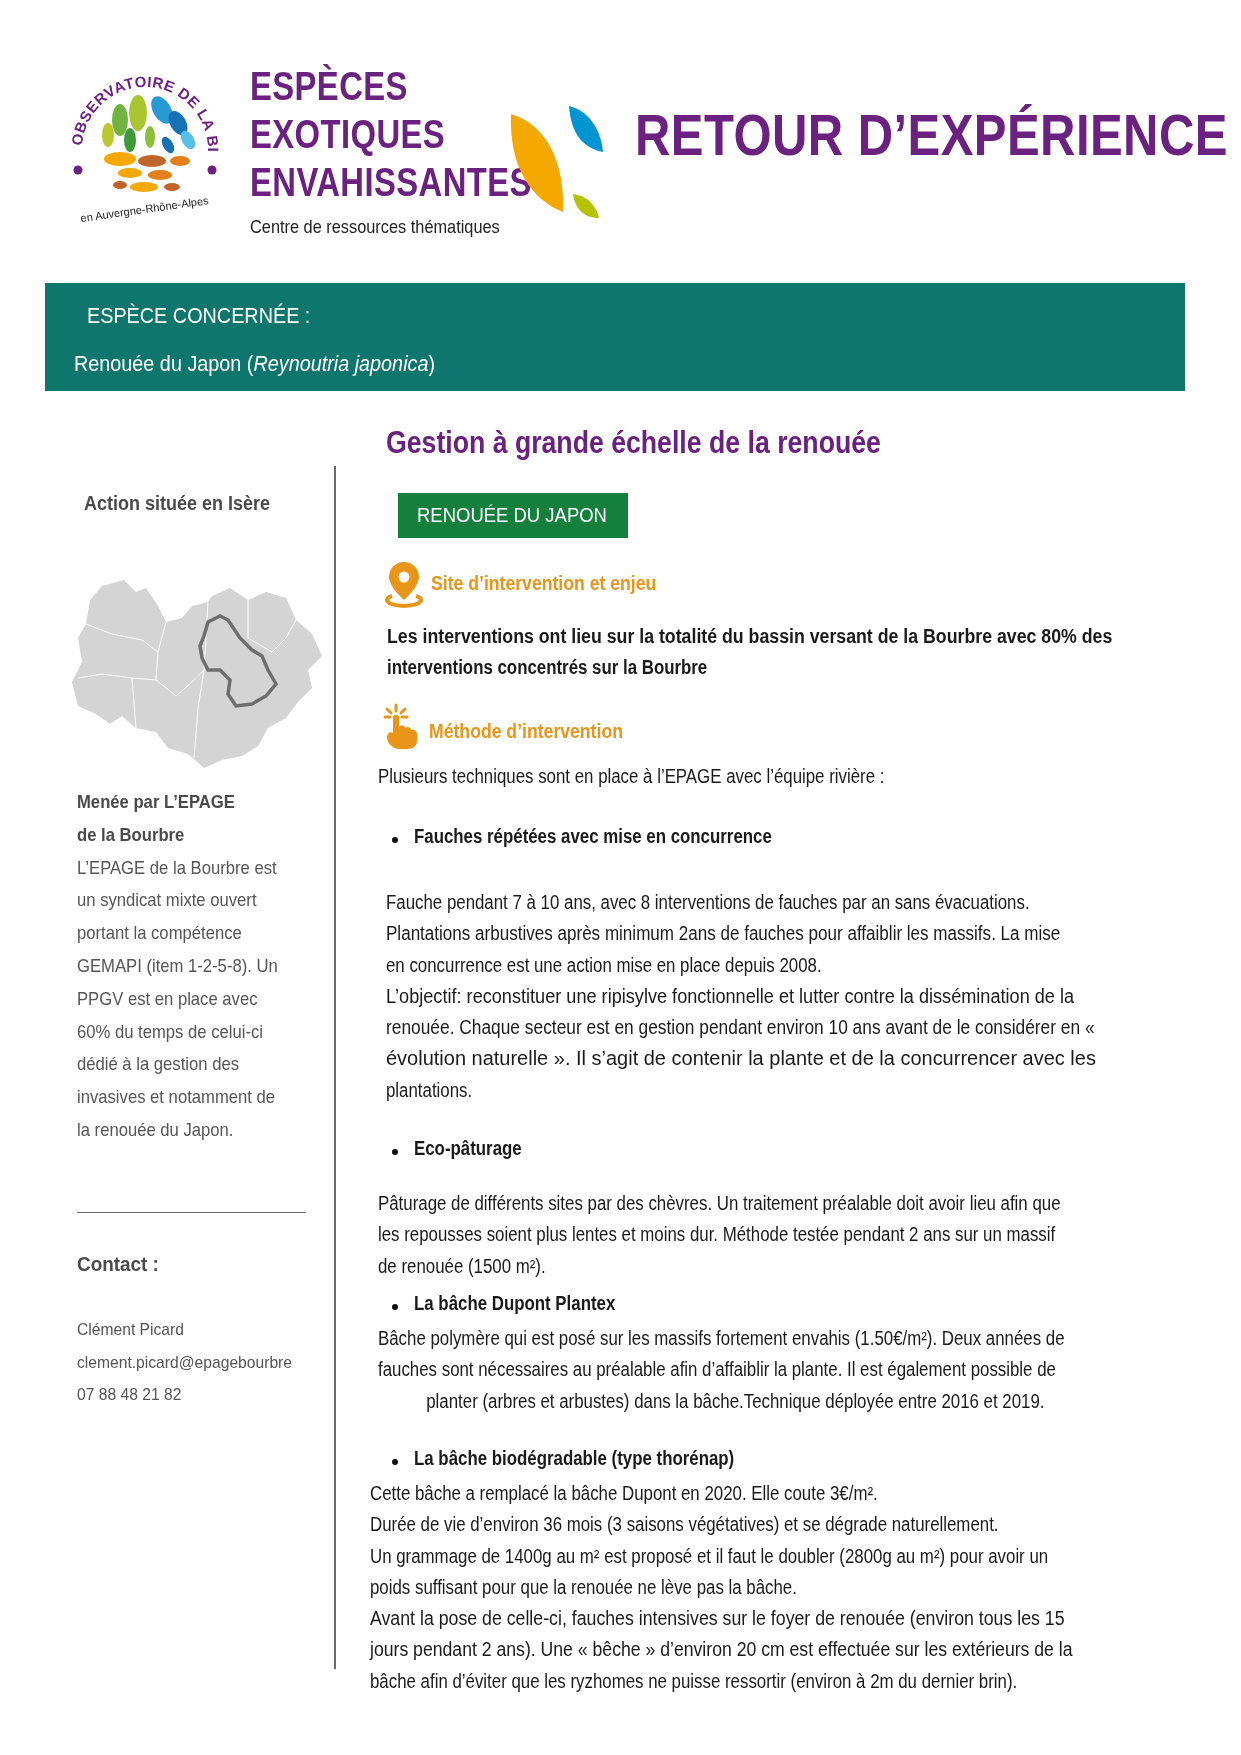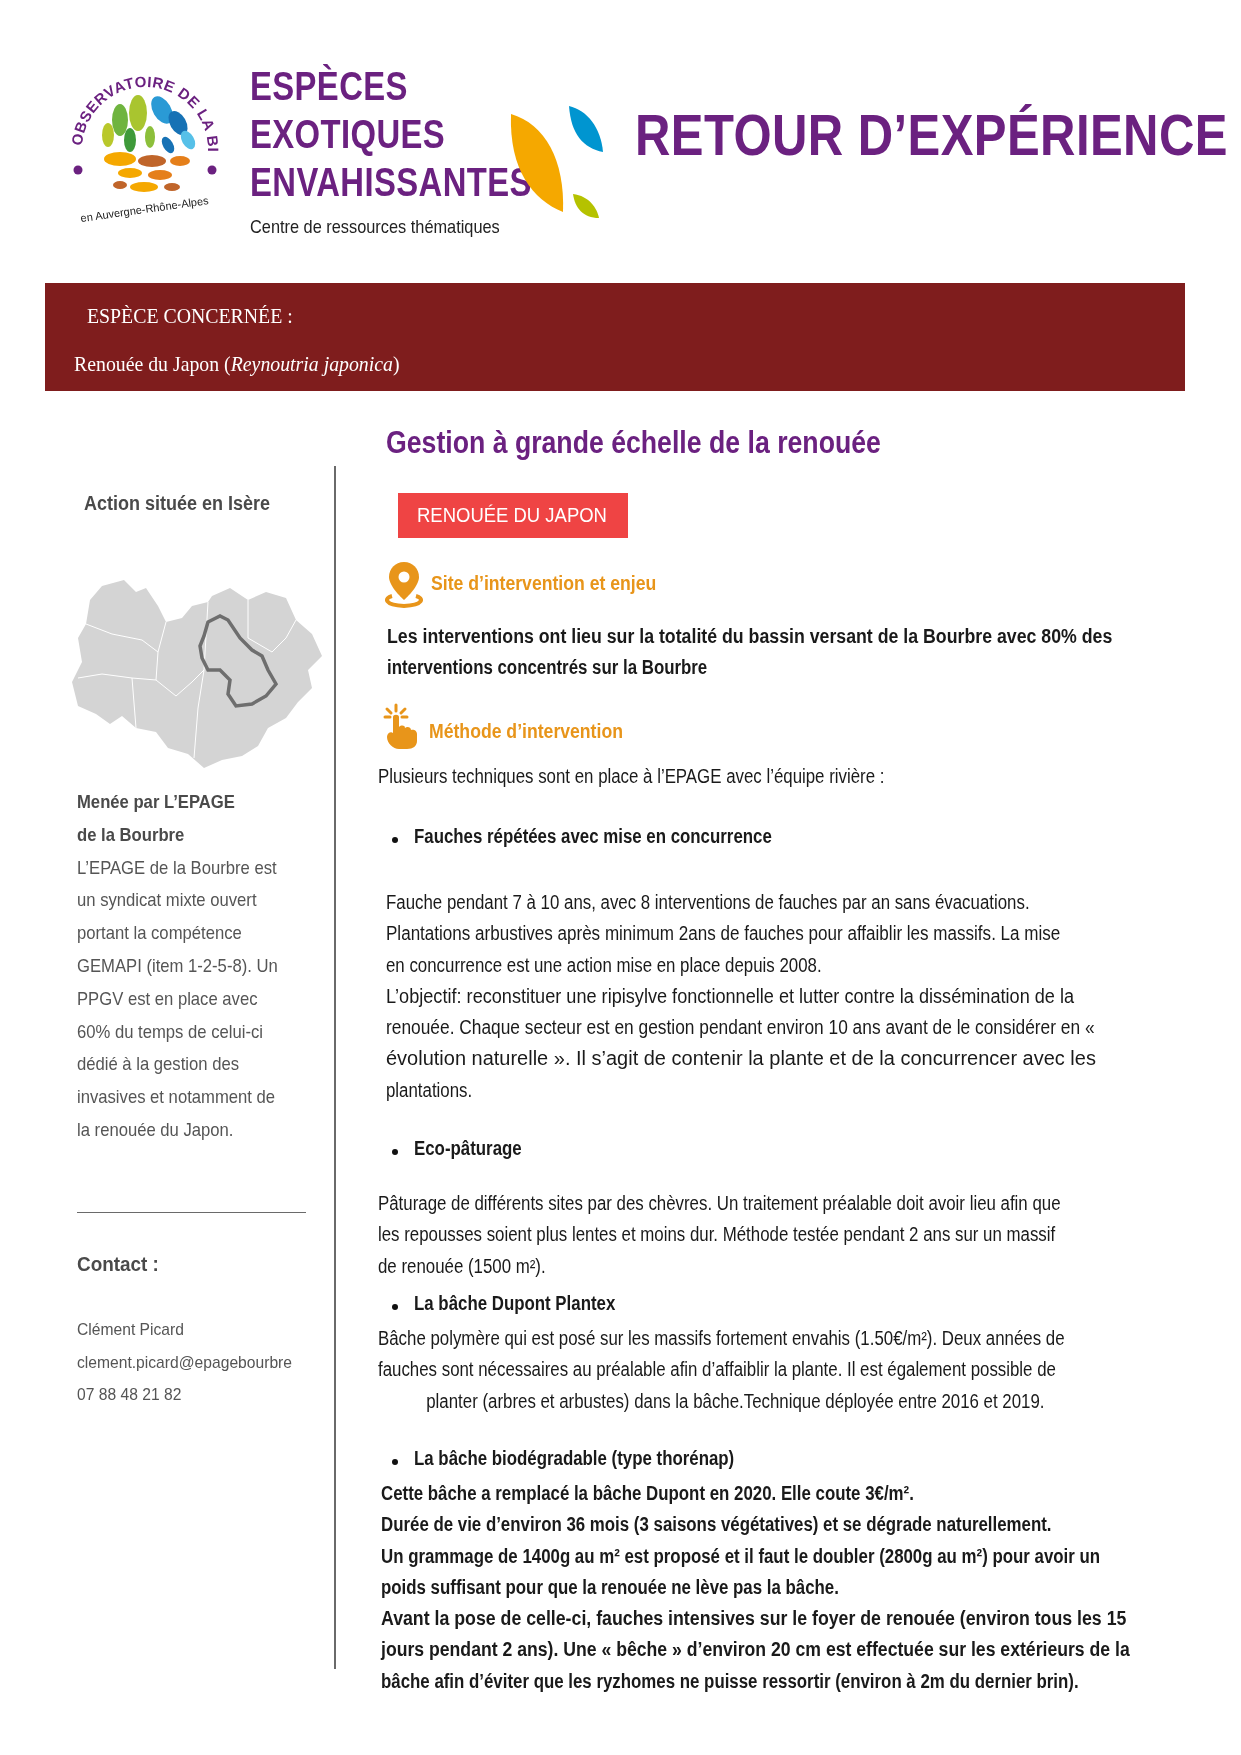--- a/index.html
+++ b/index.html
@@ -15,40 +15,40 @@
       font-family: "Liberation Sans", sans-serif; font-size: 40px; line-height: 48px;
       letter-spacing: 0.5px; transform: scaleX(0.82); transform-origin: left top; }
     .logo-title div { white-space: nowrap; }
     .logo-sub { left: 250px; top: 216px; font-size: 19px; color: #222;
       transform: scaleX(0.86); transform-origin: left top; white-space: nowrap; }
     .leaves { left: 505px; top: 100px; width: 130px; height: 120px; }
     .retex { left: 635px; top: 102px; color: #6b2180; font-weight: bold; font-size: 57px;
       letter-spacing: 0.5px; transform: scaleX(0.86); transform-origin: left top; white-space: nowrap; }
 
     
-    .banner { left: 45px; top: 283px; width: 1140px; height: 108px; background: #7f1d1d; color: #fff; font-family: Liberation Serif, serif; }
+    .banner { left: 45px; top: 283px; width: 1140px; height: 108px; background: #0f766e; color: #fff; }
     .banner .l1 { position: absolute; left: 42px; top: 20px; font-size: 22px; transform: scaleX(0.9); transform-origin: left top; white-space: nowrap; }
     .banner .l2 { position: absolute; left: 29px; top: 68px; font-size: 22px; transform: scaleX(0.9); transform-origin: left top; white-space: nowrap; }
 
     
     .vline { left: 334px; top: 466px; width: 2px; height: 1203px; background: #6a6a6a; }
     .side-loc { left: 84px; top: 492px; font-weight: bold; font-size: 20px; color: #4a4a4a; transform: scaleX(0.9); transform-origin: left top; white-space: nowrap; }
     .map { left: 72px; top: 578px; width: 252px; height: 190px; }
     .side-org { left: 77px; top: 786px; width: 260px; font-size: 18.5px; color: #555; line-height: 32.8px; }
     .side-org .b { font-weight: bold; color: #4a4a4a; }
     .side-org span { display: block; white-space: nowrap; transform: scaleX(0.9); transform-origin: left top; }
     .side-hr { left: 77px; top: 1212px; width: 229px; height: 1px; background: #6a6a6a; }
     .contact-title { left: 77px; top: 1252px; font-weight: bold; font-size: 21px; color: #4a4a4a; transform: scaleX(0.9); transform-origin: left top; white-space: nowrap;}
     .contact { left: 77px; top: 1284px; font-size: 17px; color: #555; line-height: 32.7px; margin-top: 30px; }
     .contact span { display: block; white-space: nowrap; transform: scaleX(0.92); transform-origin: left top; }
 
     
     .main-title { left: 386px; top: 425px; color: #6b2180; font-weight: bold; font-size: 31px;
       transform: scaleX(0.86); transform-origin: left top; white-space: nowrap; }
-    .tag { left: 398px; top: 493px; width: 230px; height: 45px; background: #ef4444; color: #fff; }
+    .tag { left: 398px; top: 493px; width: 230px; height: 45px; background: #15803d; color: #fff; }
     .tag span { position: absolute; left: 19px; top: 10px; font-size: 21px; white-space: nowrap; transform: scaleX(0.88); transform-origin: left top; }
     .sec-head { color: #e8951a; font-weight: bold; font-size: 20.5px; white-space: nowrap; transform: scaleX(0.86); transform-origin: left top; }
     .icon-pin { left: 382px; top: 560px; width: 44px; height: 48px; }
     .icon-touch { left: 383px; top: 703px; width: 36px; height: 46px; }
 
     .para { font-size: 19.6px; line-height: 31.3px; color: #1a1a1a; width: 775px; }
     .para .ln { display: block; white-space: nowrap; transform: scaleX(0.86); transform-origin: left top; }
     .bullet { font-weight: bold; font-size: 19.6px; white-space: nowrap; }
     .bullet .dot { position: absolute; left: 0; top: 12px; width: 6px; height: 6px; border-radius: 50%; background: #111; }
     .bullet .txt { position: absolute; left: 22px; top: 0; transform: scaleX(0.86); transform-origin: left top; }
@@ -208,21 +208,21 @@
 <div class="abs para" style="left:378px; top:1323px;text-align:right;">
   <span class="ln">Bâche polymère qui est posé sur les massifs fortement envahis (1.50€/m²). Deux années de</span>
   <span class="ln">fauches sont nécessaires au préalable afin d’affaiblir la plante. Il est également possible de</span>
   <span class="ln">planter (arbres et arbustes) dans la bâche.Technique déployée entre 2016 et 2019.</span>
 </div>
 
 <div class="abs bullet" style="left:392px; top:1447px;">
   <span class="dot"></span>
   <span class="txt">La bâche biodégradable (type thorénap)</span>
 </div>
-<div class="abs para" style="left:381px; top:1478px;font-weight:bold;">
+<div class="abs para" style="left:370px; top:1478px;">
   <span class="ln">Cette bâche a remplacé la bâche Dupont en 2020. Elle coute 3€/m².</span>
   <span class="ln">Durée de vie d’environ 36 mois (3 saisons végétatives) et se dégrade naturellement.</span>
   <span class="ln">Un grammage de 1400g au m² est proposé et il faut le doubler (2800g au m²) pour avoir un</span>
   <span class="ln">poids suffisant pour que la renouée ne lève pas la bâche.</span>
   <span class="ln" style="transform:scaleX(0.905)">Avant la pose de celle-ci, fauches intensives sur le foyer de renouée (environ tous les 15</span>
   <span class="ln" style="transform:scaleX(0.9)">jours pendant 2 ans). Une « bêche » d’environ 20 cm est effectuée sur les extérieurs de la</span>
   <span class="ln">bâche afin d’éviter que les ryzhomes ne puisse ressortir (environ à 2m du dernier brin).</span>
 </div>
 
 </body></html>

